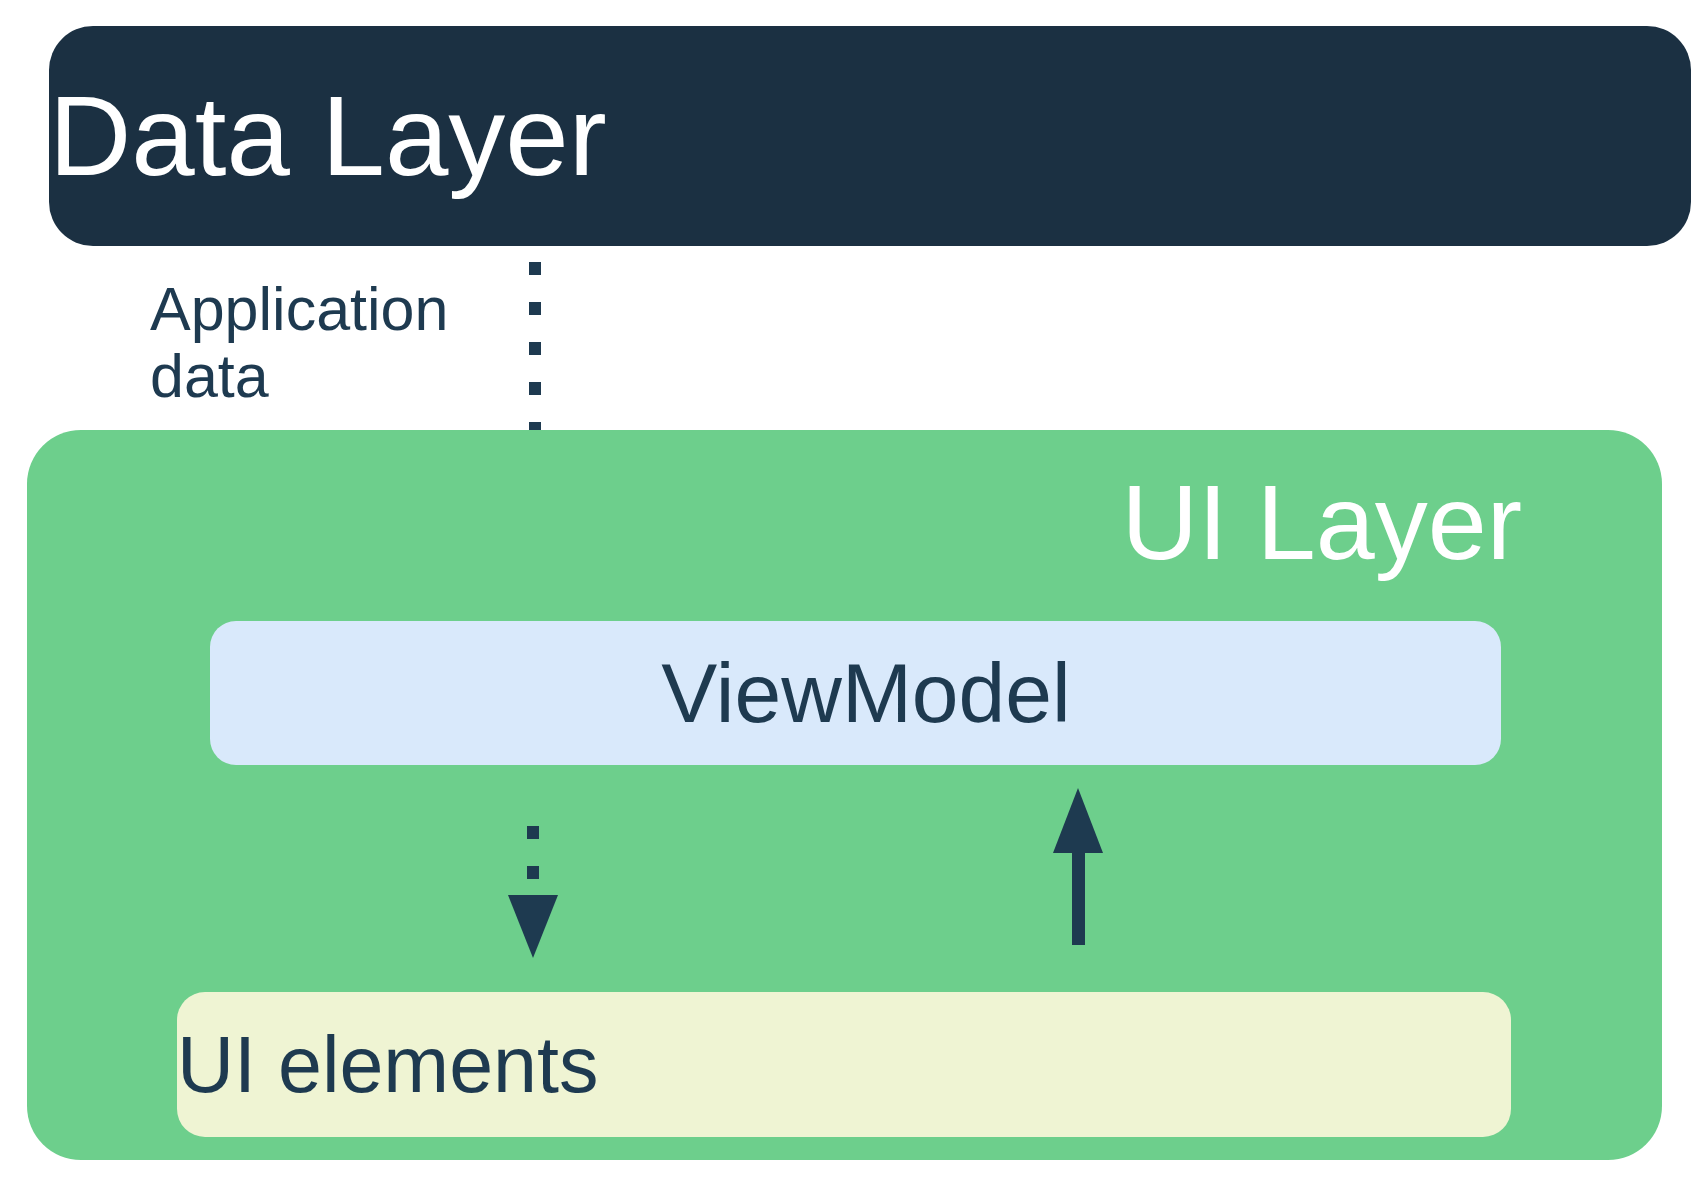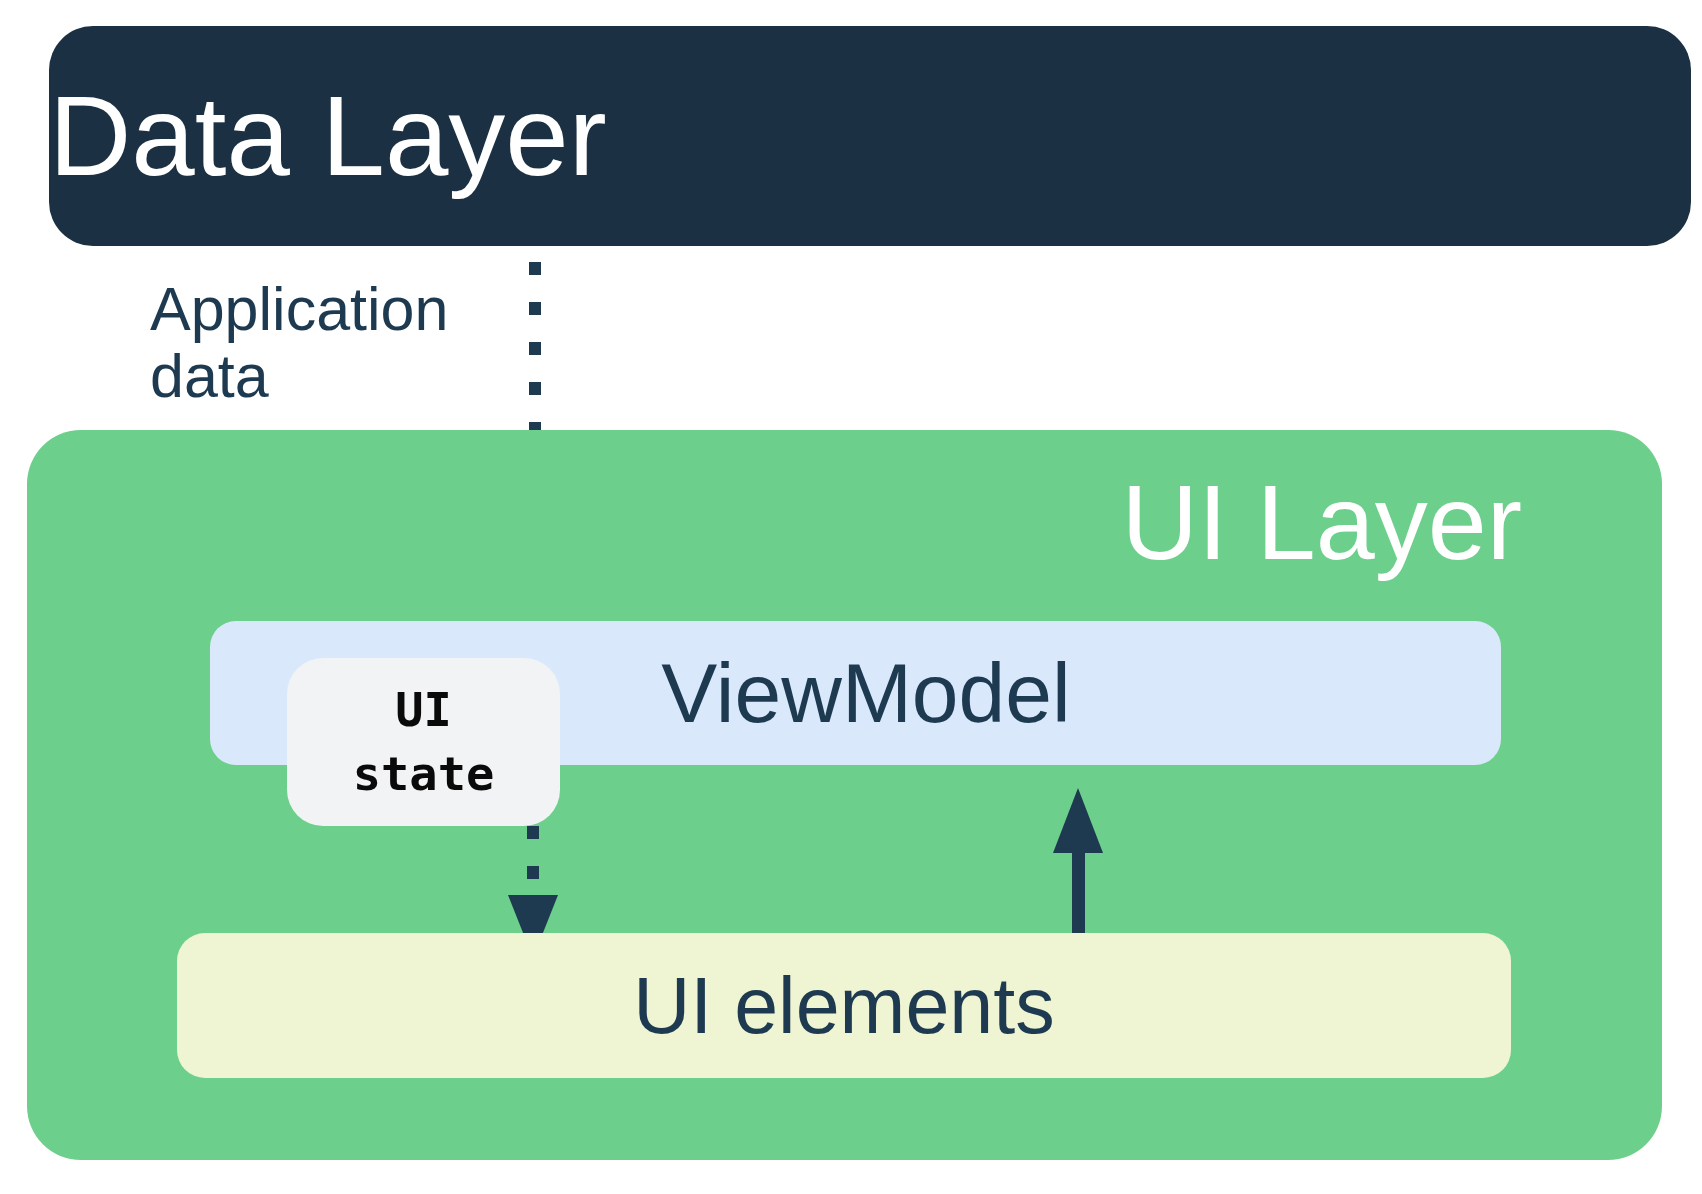--- a/index.html
+++ b/index.html
@@ -80,23 +80,23 @@
     font-weight:bold;font-size:47px;line-height:64px;
   }
   
   .events-shaft{position:absolute;left:1072px;top:853px;width:13px;height:92px;background:var(--ink);}
   .events-label{
     position:absolute;left:1167px;top:826px;
     color:var(--ink);font-size:61px;line-height:1.2;
   }
   
   .ui-elements{
-    position:absolute;left:177px;top:933px;width:1334px;height:145px;
+    position:absolute;left:177px;top:992px;width:1334px;height:145px;
     background:var(--cream);border-radius:28px;
-    display:flex;align-items:center;justify-content:center;
+    display:flex;align-items:center;justify-content:flex-start;
   }
   .ui-elements .label{color:var(--ink);font-size:79px;line-height:1;}
 </style>
 </head>
 <body>
 
 <div class="canvas">
 
   <div class="data-layer">
     <span class="title">Data Layer</span>
@@ -110,24 +110,20 @@
   <div class="dotted dotted-1"></div>
   <div class="tri tri-down tri-1"></div>
 
   <div class="ui-layer"></div>
   <div class="ui-layer-title">UI Layer</div>
 
   <div class="viewmodel">
     <span class="label">ViewModel</span>
   </div>
 
-  <div class="ui-state">
-    <div>UI</div>
-    <div>state</div>
-  </div>
 
   <div class="dotted dotted-2"></div>
   <div class="tri tri-down tri-2"></div>
 
   <div class="events-shaft"></div>
   <div class="tri tri-up"></div>
 
   <div class="ui-elements">
     <span class="label">UI elements</span>
   </div>

